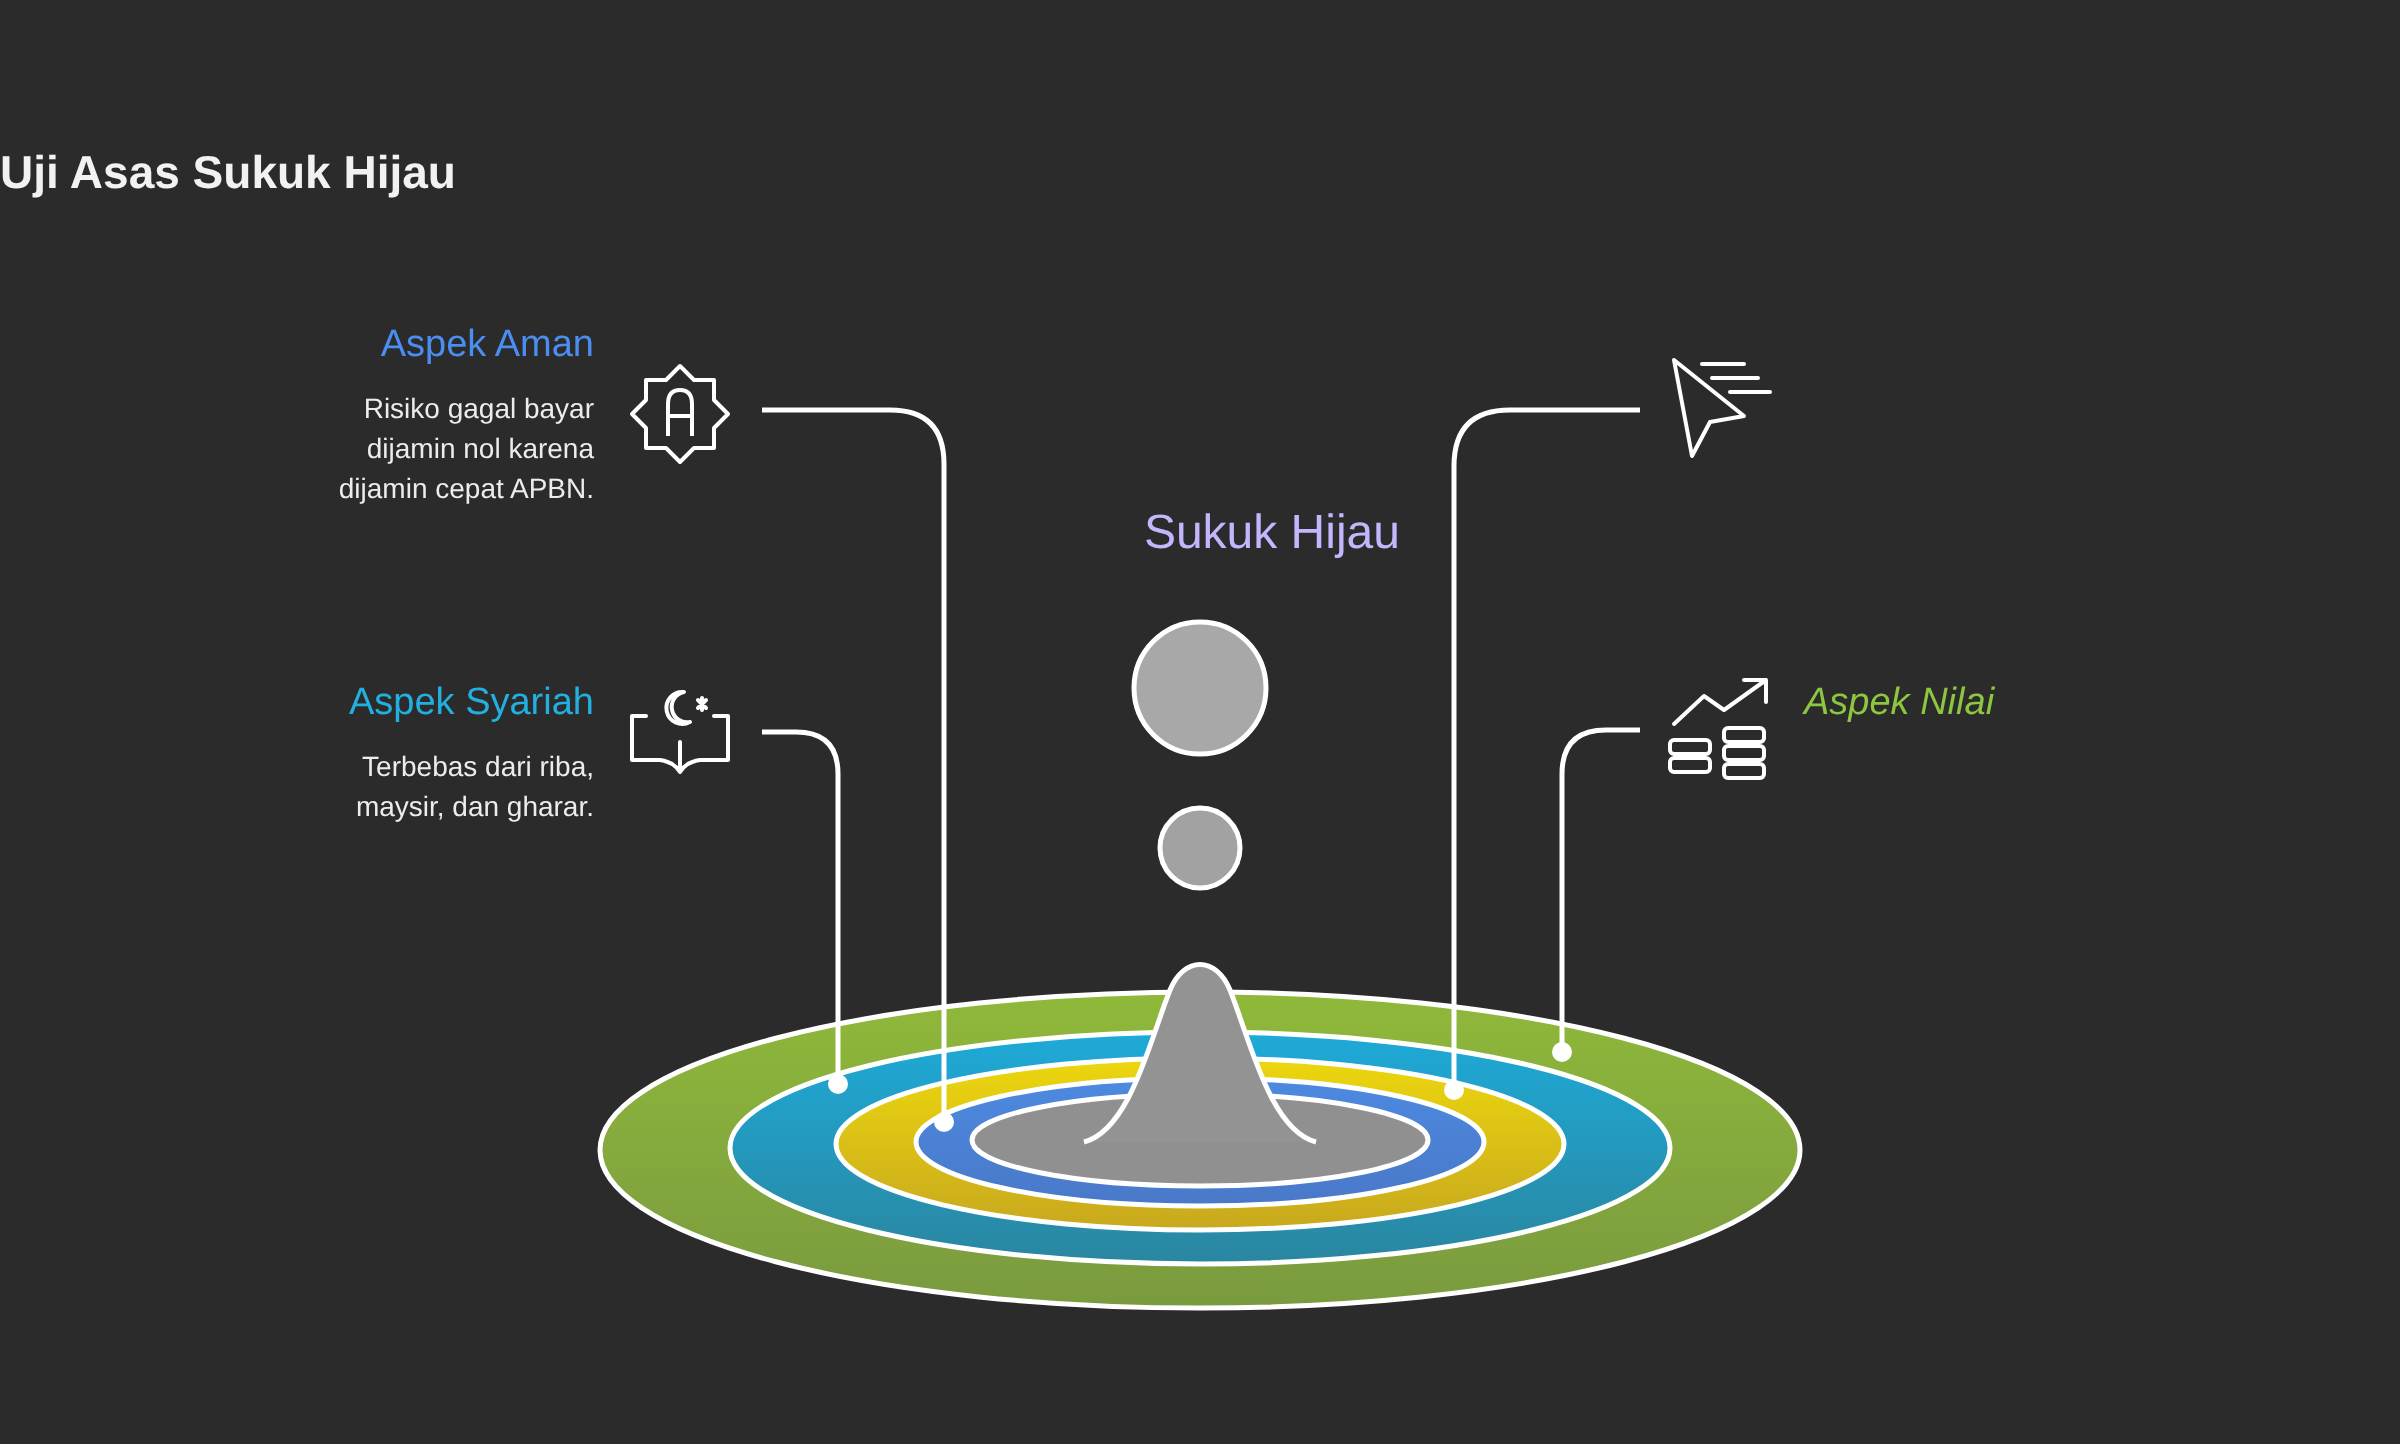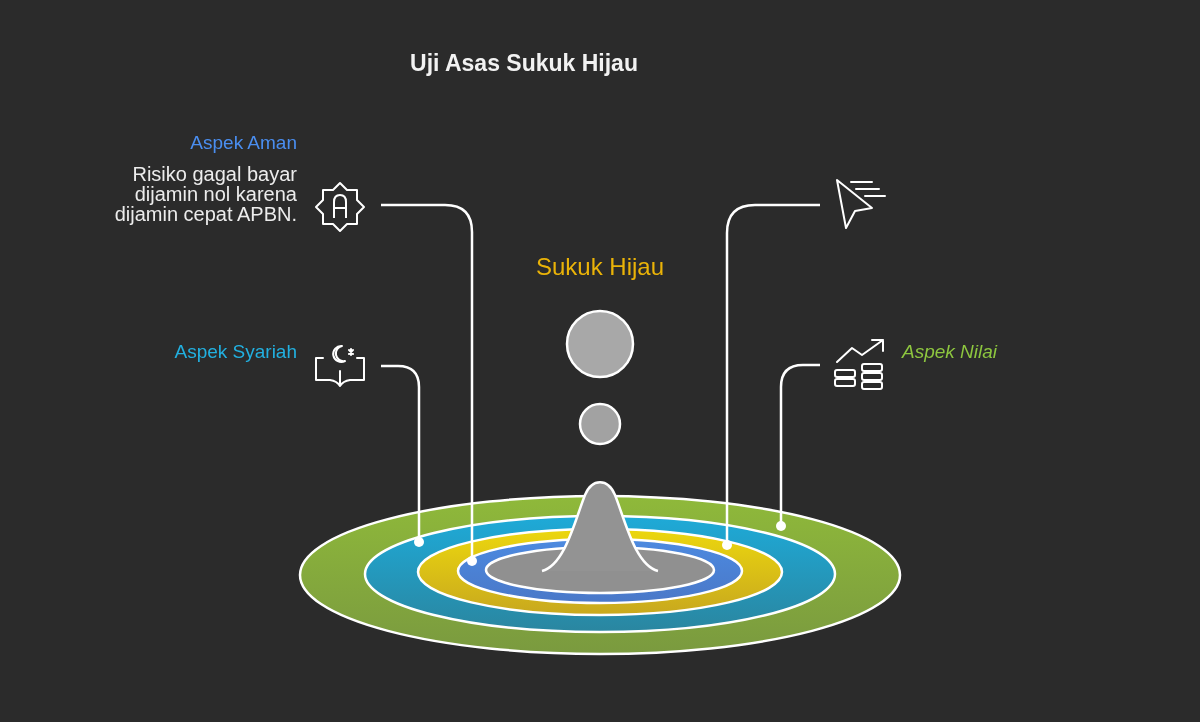--- a/index.html
+++ b/index.html
@@ -1,23 +1,23 @@
 <!DOCTYPE html>
 <html><head>
 <meta charset="utf-8">
 <style>
   html, body { margin:0; padding:0; }
   body { width:1200px; height:722px; background:#2b2b2b; position:relative; overflow:hidden;
          font-family:"Liberation Sans", "DejaVu Sans", sans-serif; color:#fff; }
-  .title { position:absolute; left:0; width:1048px; top:50px; text-align:center; font-size:23px; font-weight:bold; color:#f2f2f2; }
+  .title { position:absolute; left:0; width:1048px; top:73px; text-align:left; font-size:23px; font-weight:bold; color:#f2f2f2; }
   .stage { position:absolute; left:0; top:0; }
-  .center-label { position:absolute; left:500px; width:200px; top:253px; text-align:center; font-size:24px; color:#eab308; }
+  .center-label { position:absolute; left:500px; width:200px; top:253px; text-align:right; font-size:24px; color:#c4b5fd; }
   .block { position:absolute; }
   .block .head { font-size:19px; line-height:26px; }
-  .block .body { font-size:20px; line-height:20px; color:#ececec; margin-top:8px; }
+  .block .body { font-size:14px; line-height:20px; color:#ececec; margin-top:8px; }
   .left { text-align:right; }
 </style>
 </head>
 <body>
 
 <div class="title">Uji Asas Sukuk Hijau</div>
 
 <svg class="stage" width="1200" height="722" viewBox="0 0 1200 722">
   <defs>
     <linearGradient id="gGreen" x1="0" y1="0" x2="0" y2="1">
@@ -81,31 +81,35 @@
     <rect x="835" y="370" width="20" height="7" rx="2"></rect>
     <rect x="835" y="379" width="20" height="7" rx="2"></rect>
     <rect x="862" y="364" width="20" height="7" rx="2"></rect>
     <rect x="862" y="373" width="20" height="7" rx="2"></rect>
     <rect x="862" y="382" width="20" height="7" rx="2"></rect>
   </g>
 </svg>
 
 <div class="center-label">Sukuk Hijau</div>
 
-<div class="block left" style="right:903px; top:130px;">
+<div class="block left" style="right:903px; top:160px;">
   <div class="head" style="color:#4a8ef0;">Aspek Aman</div>
   <div class="body">
     <div>Risiko gagal bayar</div>
     <div>dijamin nol karena</div>
     <div>dijamin cepat APBN.</div>
   </div>
 </div>
 
 <div class="block left" style="right:903px; top:339px;">
   <div class="head" style="color:#22b0e0;">Aspek Syariah</div>
+  <div class="body">
+    <div>Terbebas dari riba,</div>
+    <div>maysir, dan gharar.</div>
+  </div>
 </div>
 
 <div class="block" style="left:902px; top:166px;">
 </div>
 
 <div class="block" style="left:902px; top:339px;font-style:italic;">
   <div class="head" style="color:#8dc63f;">
     <div>Aspek Nilai</div>
   </div>
 </div>

